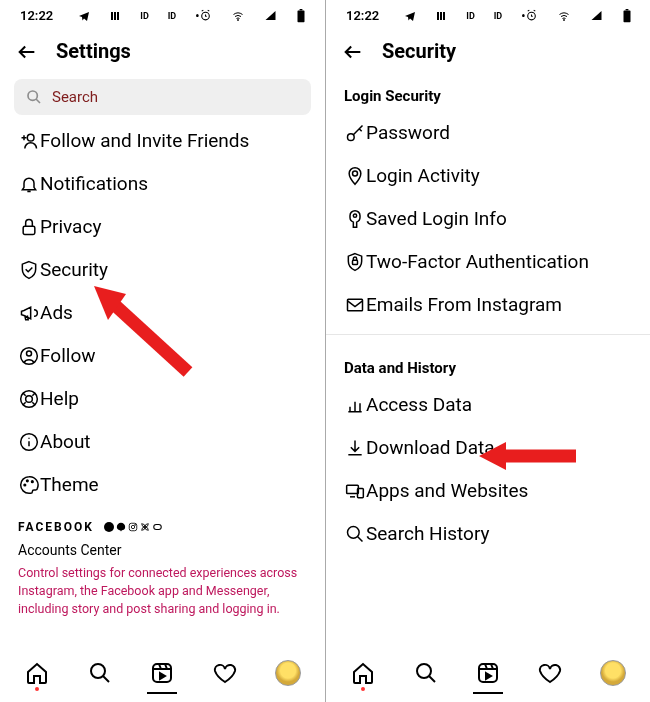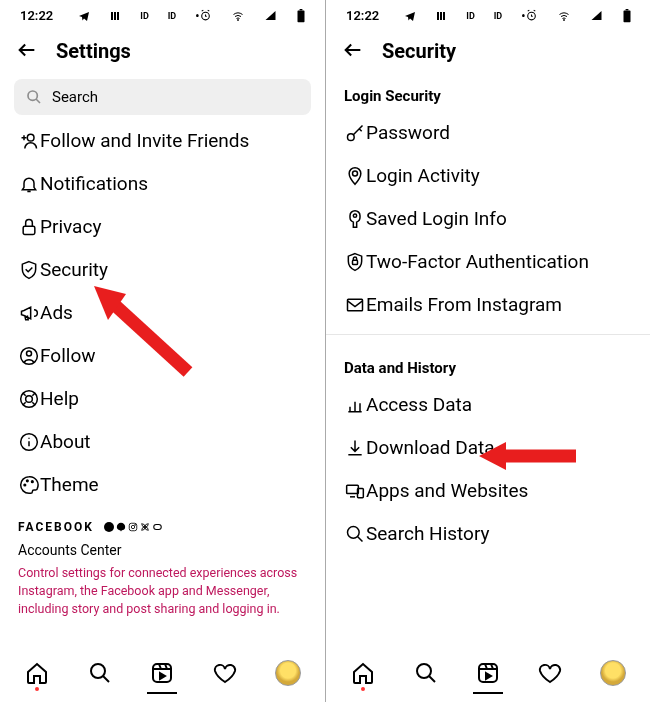--- a/index.html
+++ b/index.html
@@ -26,34 +26,34 @@
     justify-content: space-between;
     align-items: center;
     padding: 8px 20px 4px 20px;
     font-size: 12px;
     font-weight: 500;
   }
   .status-left, .status-right { display: flex; align-items: center; gap: 19px; }
   .status-left .time { font-size: 13px; font-weight: 600; margin-right:6px;}
   .header {
     display: flex;
-    align-items: flex-start;
+    align-items: flex-end;
     padding: 12px 16px 8px 16px;
     gap: 18px;
   }
   .header h1 { font-size: 20px; font-weight: 700; }
   .search-box {
     margin: 8px 14px 4px 14px;
     background: #efefef;
     border-radius: 8px;
     display: flex;
     align-items: center;
     padding: 9px 12px;
     gap: 10px;
-    color: #000000;
+    color: #7f1d1d;
     font-size: 15px;
   }
   .list { flex: 1; overflow: hidden; }
   .list-item {
     display: flex;
     align-items: center;
     padding: 10px 18px;
     font-size: 19px;
     position: relative;
   }

